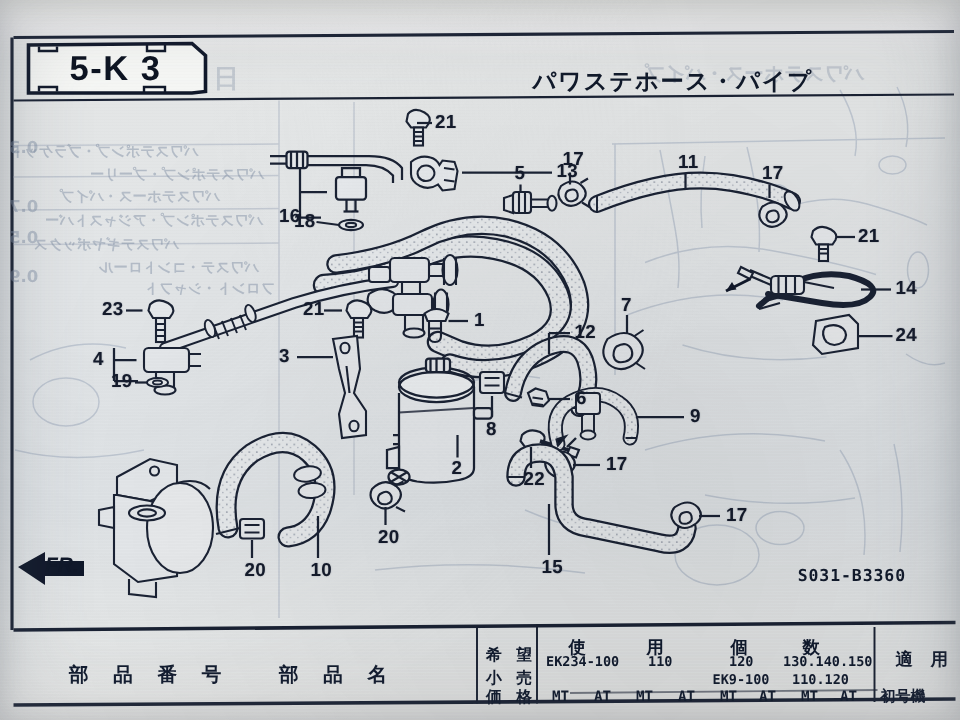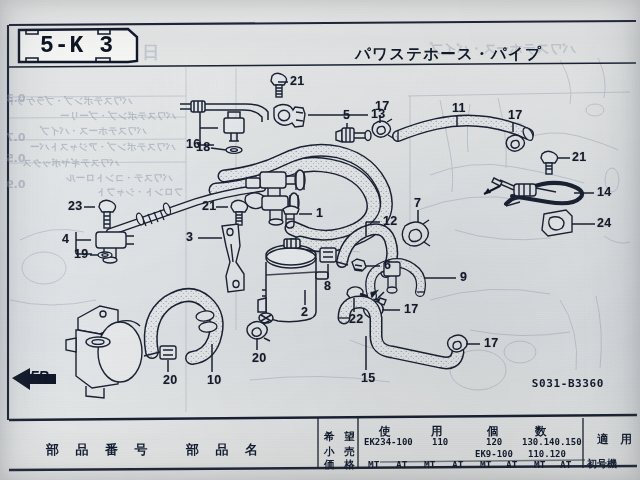--- a/index.html
+++ b/index.html
@@ -36,21 +36,21 @@
     letter-spacing:.2px;line-height:1;white-space:nowrap;
     text-shadow:0 0 1px rgba(20,27,44,.35);
   }
   .callout{font-size:12.5px;}
   .tab{
     position:absolute;left:18px;top:29px;width:118px;height:33px;
     display:flex;align-items:center;justify-content:center;
   }
   .tab span{
     position:relative;z-index:2;font-size:23px;font-weight:800;color:#0d1422;
-    letter-spacing:1px;font-family:Liberation Mono, monospace;
+    letter-spacing:1px;font-family:Liberation Sans, sans-serif;
   }
   .title{
     position:absolute;left:355px;top:44px;font-size:15.5px;font-weight:700;color:#111a2b;
     letter-spacing:1.2px;font-family:"DejaVu Sans","Liberation Sans",sans-serif;
   }
   .ghost{
     position:absolute;color:#7f8ea4;opacity:.46;font-weight:600;
     font-family:"DejaVu Sans","Liberation Sans",sans-serif;white-space:nowrap;
     transform:scaleX(-1);
   }

